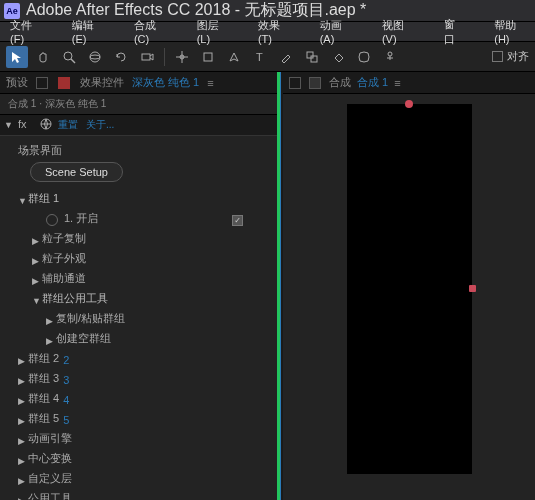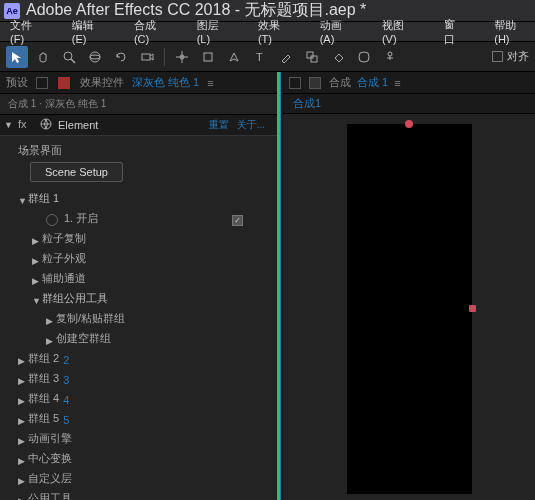--- a/index.html
+++ b/index.html
@@ -26,21 +26,21 @@
 .twirl { width: 10px; color: #aaa; cursor: pointer; font-size: 9px; }
 .fx-icon { width: 14px; height: 14px; margin: 1px 4px; color: #aaa; }
 .fx-name { flex: 1; color: #ccc; }
 .fx-link { color: #2a7ab8; cursor: pointer; margin-right: 8px; font-size: 10px; }
 .param-list { flex: 1; overflow: hidden; padding: 2px 0; }
 .param-row { display: flex; align-items: flex-end; height: 20px; padding: 0 4px; color: #aaa; }
 .param-row.group { color: #bbb; }
 .indent-1 { padding-left: 18px; }
 .indent-2 { padding-left: 32px; }
 .indent-3 { padding-left: 46px; }
-.scene-setup-btn { background: #2a2a2a; border: 1px solid #555; color: #ddd; padding: 3px 14px; margin: 4px 0 4px 30px; cursor: pointer; border-radius: 2px; }
+.scene-setup-btn { background: #2a2a2a; border: 1px solid #555; color: #ddd; padding: 3px 14px; margin: 4px 0 4px 30px; cursor: pointer; border-radius: 10px; }
 .stopwatch { width: 12px; height: 12px; border: 1px solid #666; border-radius: 50%; margin-right: 6px; display: inline-block; position: relative; }
 .chk { width: 11px; height: 11px; background: #555; border: 1px solid #777; display: flex; align-items: center; justify-content: center; color: #ccc; font-size: 8px; }
 .param-val { margin-left: auto; margin-right: 30px; }
 .param-num { color: #2a7ab8; margin-left: 4px; }
 .right-panel { flex: 1; background: #232323; display: flex; flex-direction: column; }
 .comp-tabs { height: 22px; background: #1a1a1a; display: flex; align-items: center; padding: 0 6px; gap: 6px; border-bottom: 1px solid #000; }
 .comp-subtab { height: 20px; background: #1a1a1a; display: flex; align-items: center; padding: 0 10px; border-bottom: 1px solid #000; }
 .comp-sublink { color: #2a7ab8; cursor: pointer; }
 .viewer { flex: 1; background: #232323; position: relative; display: flex; justify-content: center; padding-top: 10px; }
 .canvas-area { width: 125px; height: 370px; background: #000; position: relative; }
@@ -173,21 +173,20 @@
     </div>
     <div class="breadcrumb">合成 1 · 深灰色 纯色 1</div>
 
     <div class="fx-header">
       <span class="twirl">▼</span>
       <span class="fx-icon">fx</span>
       <span class="fx-icon"><svg width="12" height="12" viewBox="0 0 12 12">
             <circle cx="6" cy="6" r="5" fill="none" stroke="currentColor"></circle>
             <path d="M1 6 L11 6 M6 1 Q9 6 6 11 Q3 6 6 1" fill="none" stroke="currentColor"></path>
           </svg></span>
-      <span class="fx-name">Element</span>
       <span class="fx-link">重置</span>
       <span class="fx-link">关于...</span>
     </div>
 
     <div class="param-list">
       <div class="param-row indent-1">
           <span>场景界面</span>
         </div>
       <button class="scene-setup-btn">Scene Setup</button>
       <div class="param-row group indent-1">
@@ -270,23 +269,20 @@
   <div class="splitter"></div>
 
   <div class="right-panel">
     <div class="comp-tabs">
       <span class="panel-tab-btn"></span>
       <span class="panel-tab-btn" style="background:#333"></span>
       <span style="color:#888">合成</span>
       <span class="tab-link">合成 1</span>
       <span style="color:#888">≡</span>
     </div>
-    <div class="comp-subtab">
-      <span class="comp-sublink">合成1</span>
-    </div>
     <div class="viewer">
       <div class="canvas-area">
         <div class="handle top"></div>
         <div class="handle right"></div>
       </div>
     </div>
   </div>
 </div>
 
 </body></html>

